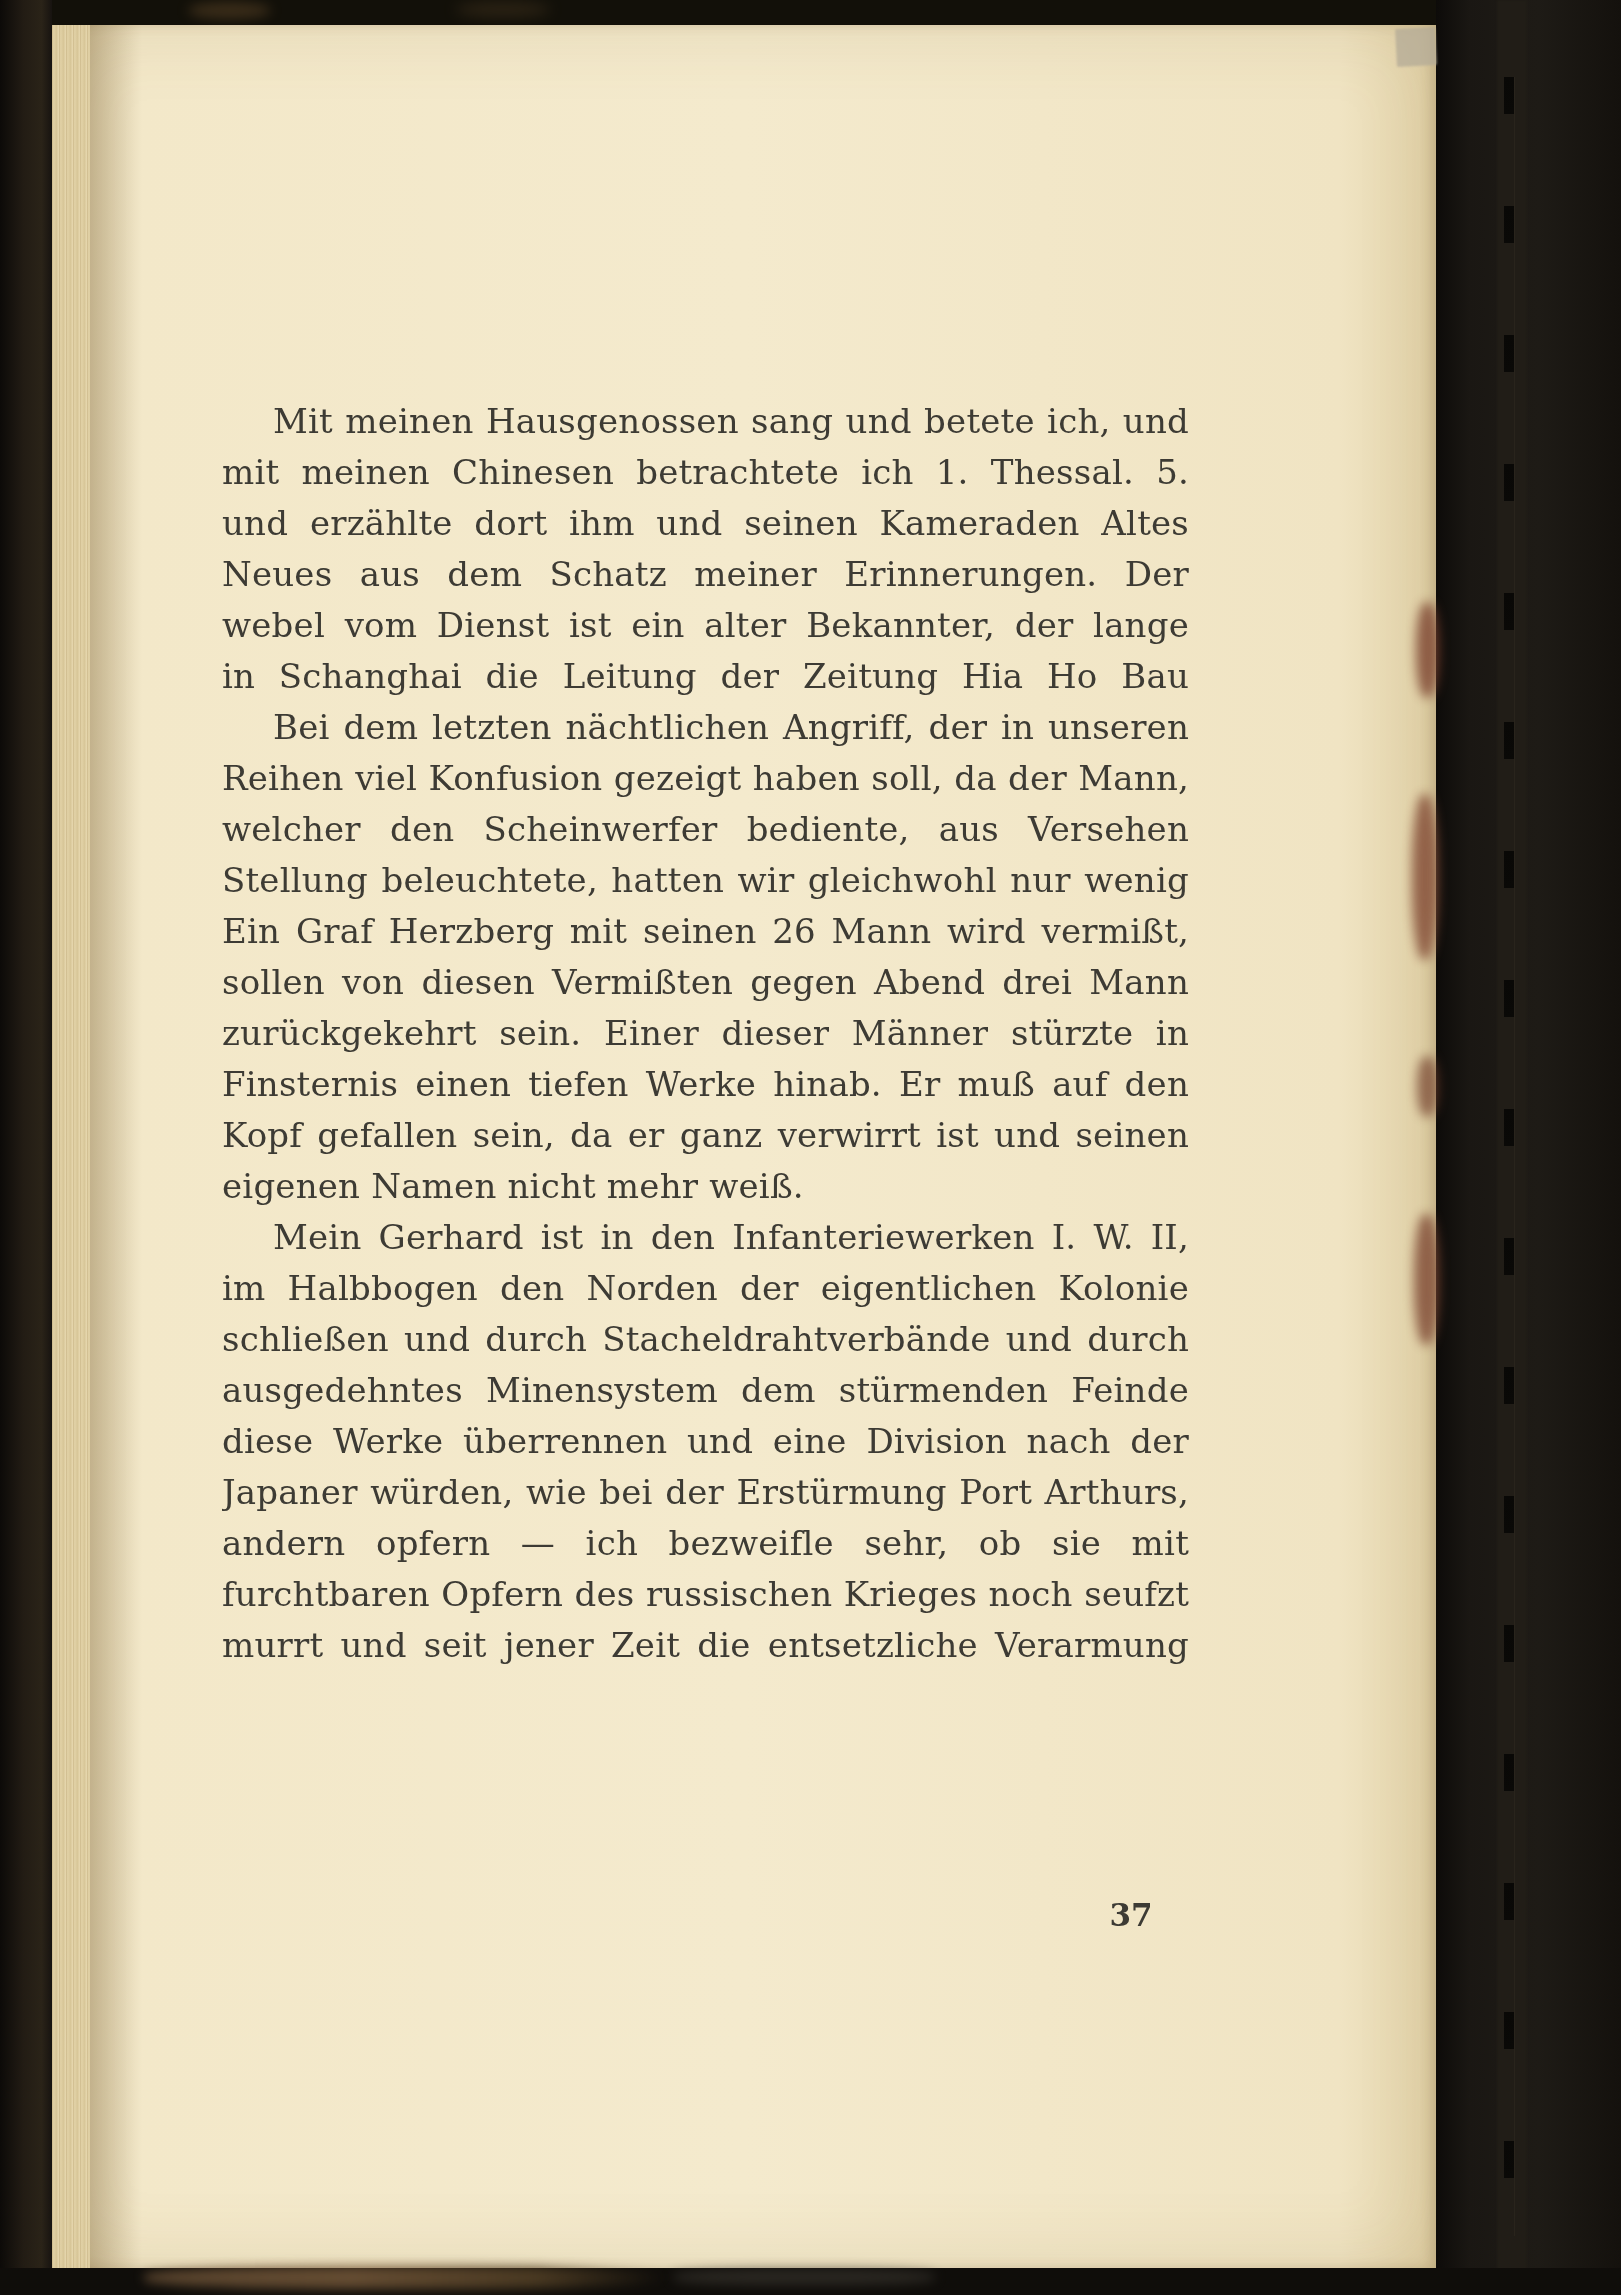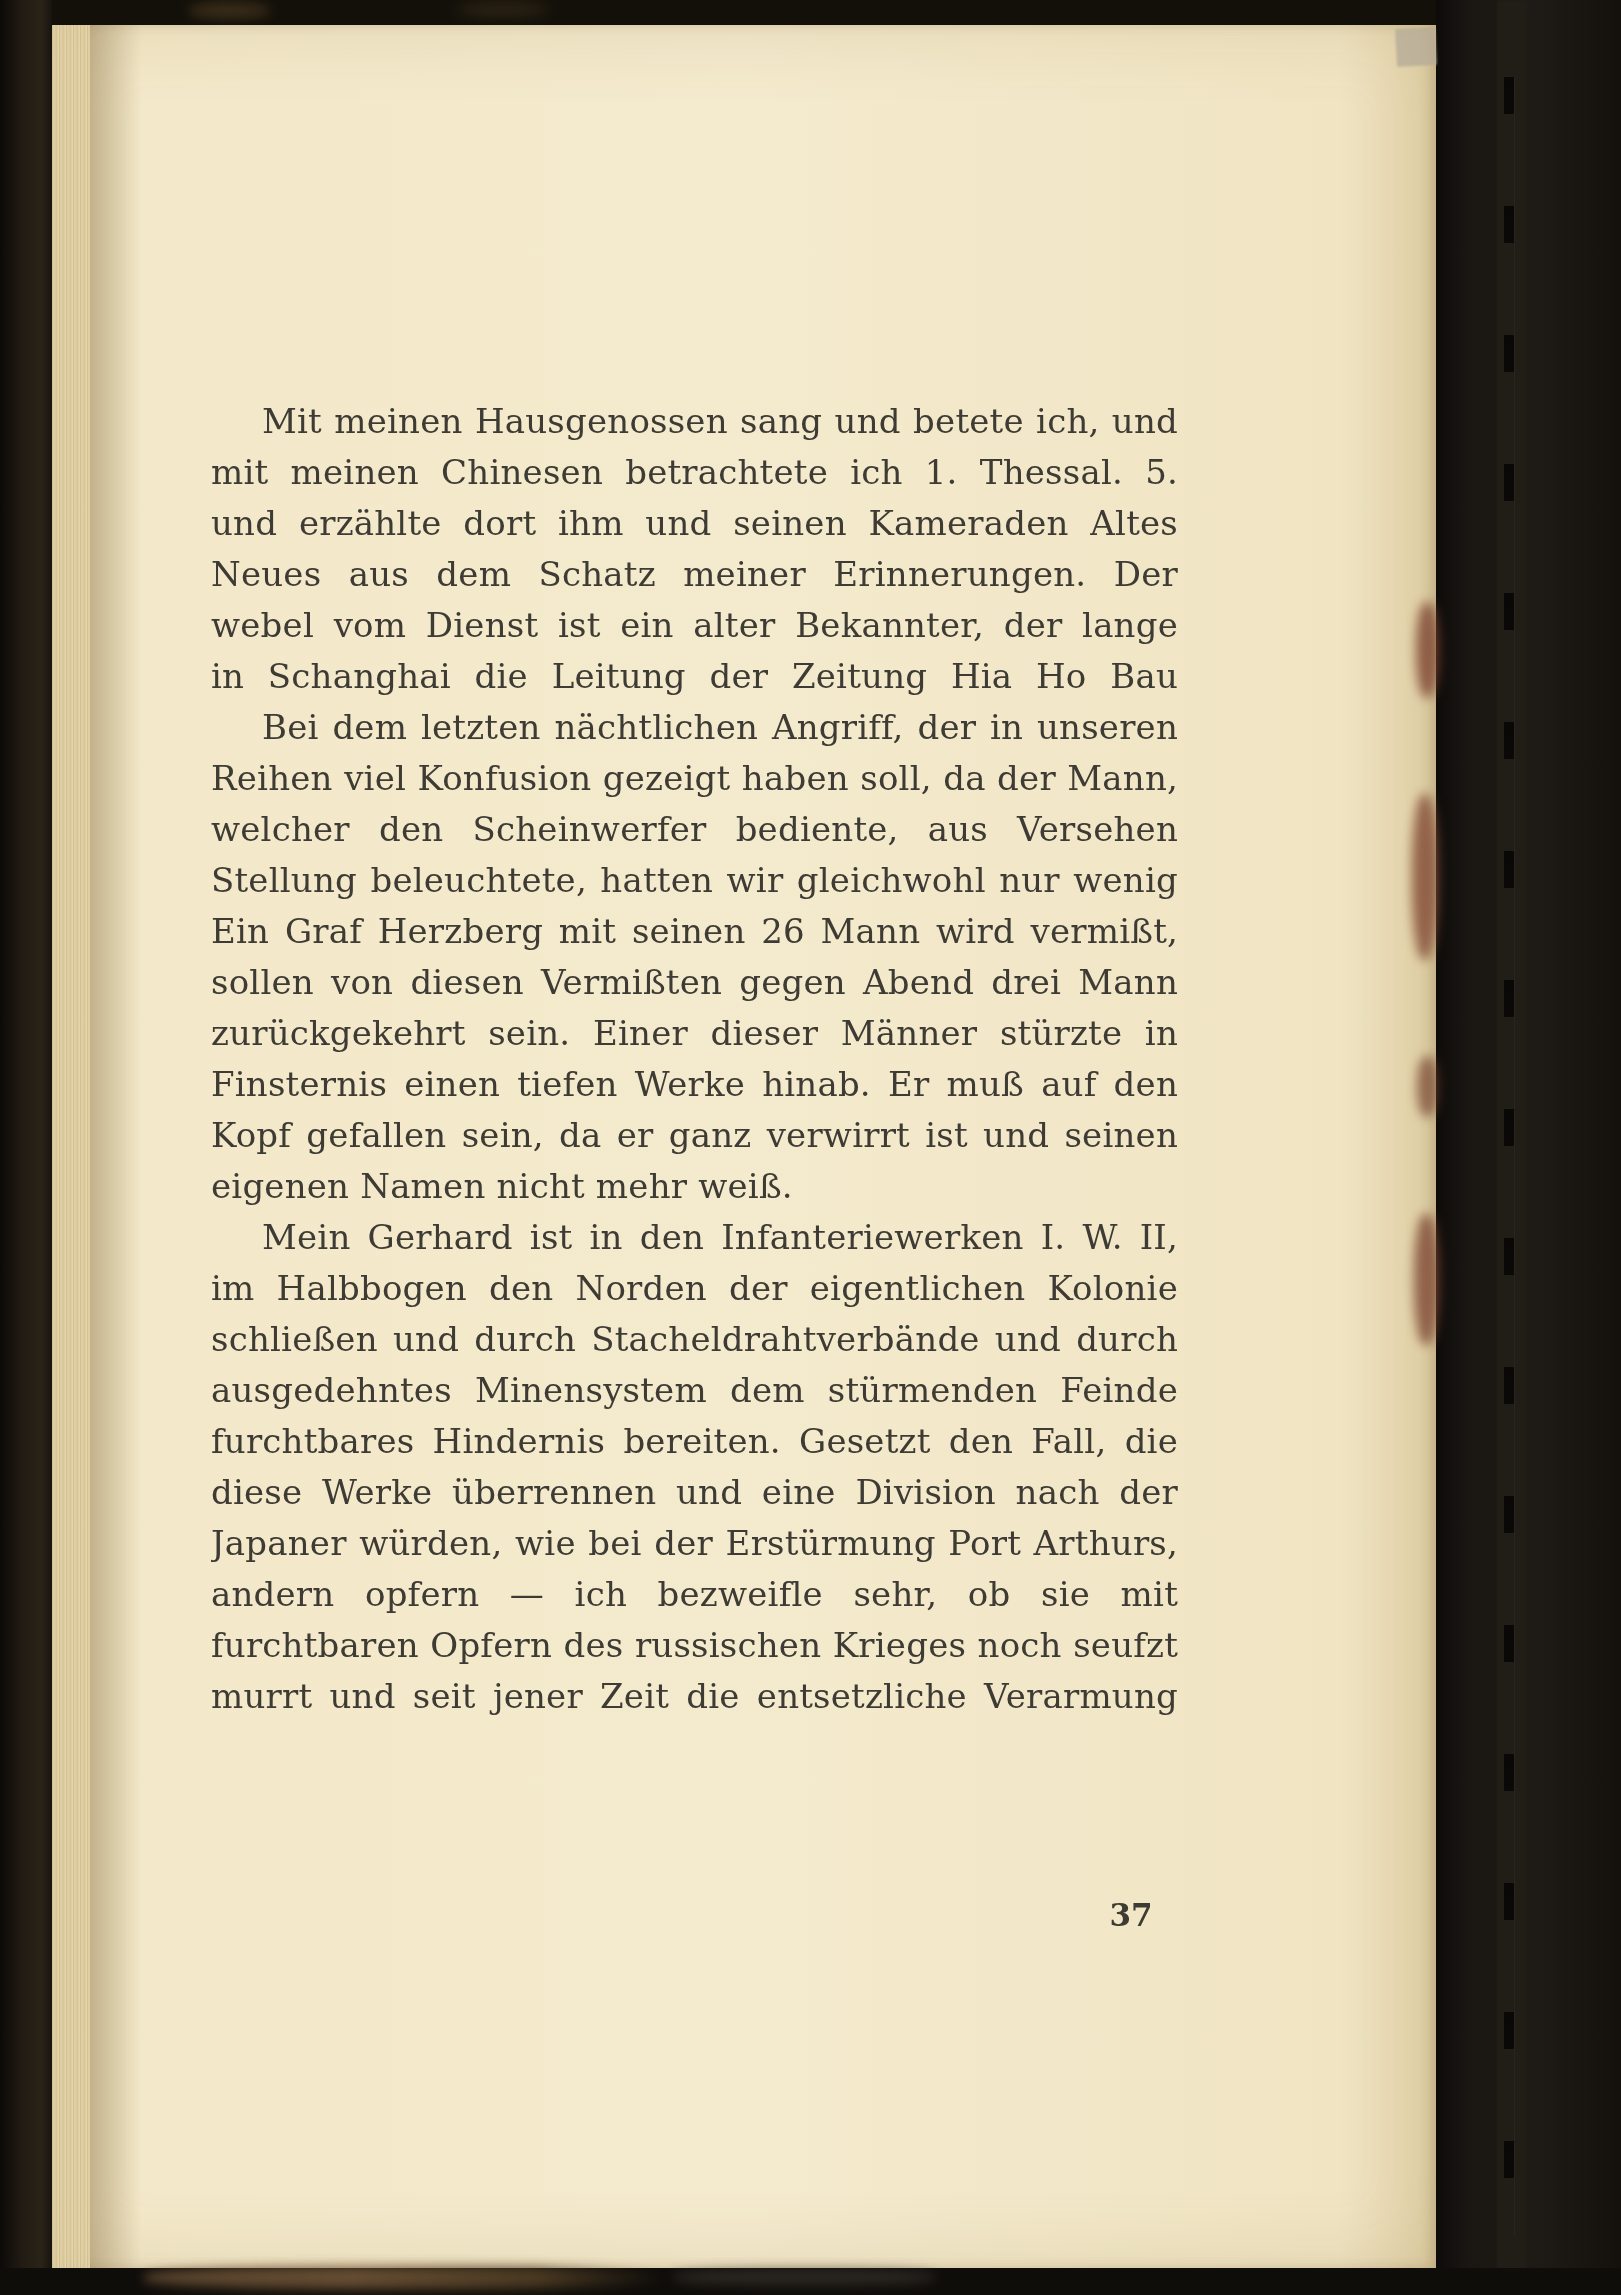--- a/index.html
+++ b/index.html
@@ -74,21 +74,21 @@
     filter: blur(0.9px);
   }
   .edge-blotch { position: absolute; border-radius: 45%; filter: blur(5.2px); }
   .blotch-1 { left: 1364px; top: 577px;  width: 23px; height: 96px; background: #7c4330; opacity: .8; }
   .blotch-2 { left: 1360px; top: 769px;  width: 26px; height: 166px; background: #86503a; opacity: .85; }
   .blotch-3 { left: 1365px; top: 1031px; width: 21px; height: 61px;  background: #74412e; opacity: .7; }
   .blotch-4 { left: 1362px; top: 1189px; width: 24.5px; height: 131px; background: #7e4834; opacity: .8; }
 
   
   .textblock {
-    position: absolute; left: 159px; top: 371px; width: 967px;
+    position: absolute; left: 170px; top: 371px; width: 967px;
     color: var(--ink, #3d3b34);
     font-size: 34px;
     line-height: 51px;
     letter-spacing: 0.2px;
   }
   .paragraph { margin: 0; }
   .line {
     text-align: justify;
     text-align-last: justify;
     white-space: normal;
@@ -166,21 +166,20 @@
         <div class="line">zurückgekehrt sein.  Einer dieser Männer stürzte in der</div>
         <div class="line">Finsternis einen tiefen Werke hinab.  Er muß auf den</div>
         <div class="line">Kopf gefallen sein, da er ganz verwirrt ist und seinen</div>
         <div class="line last">eigenen Namen nicht mehr weiß.</div>
       </div>
       <div class="paragraph">
         <div class="line first">Mein Gerhard ist in den Infanteriewerken I. W. II, die</div>
         <div class="line">im Halbbogen den Norden der eigentlichen Kolonie ab=</div>
         <div class="line">schließen und durch Stacheldrahtverbände und durch ein</div>
         <div class="line">ausgedehntes Minensystem dem stürmenden Feinde ein</div>
-        <div class="line">furchtbares Hindernis bereiten.  Gesetzt den Fall, die</div>
         <div class="line">diese Werke überrennen und eine Division nach der</div>
         <div class="line">Japaner würden, wie bei der Erstürmung Port Arthurs,</div>
         <div class="line">andern opfern — ich bezweifle sehr, ob sie mit Rücksicht</div>
         <div class="line">furchtbaren Opfern des russischen Krieges noch seufzt und</div>
         <div class="line last">murrt und seit jener Zeit die entsetzliche Verarmung der</div>
       </div>
     </div>
 
   <div class="page-number">37</div>
 </div>

